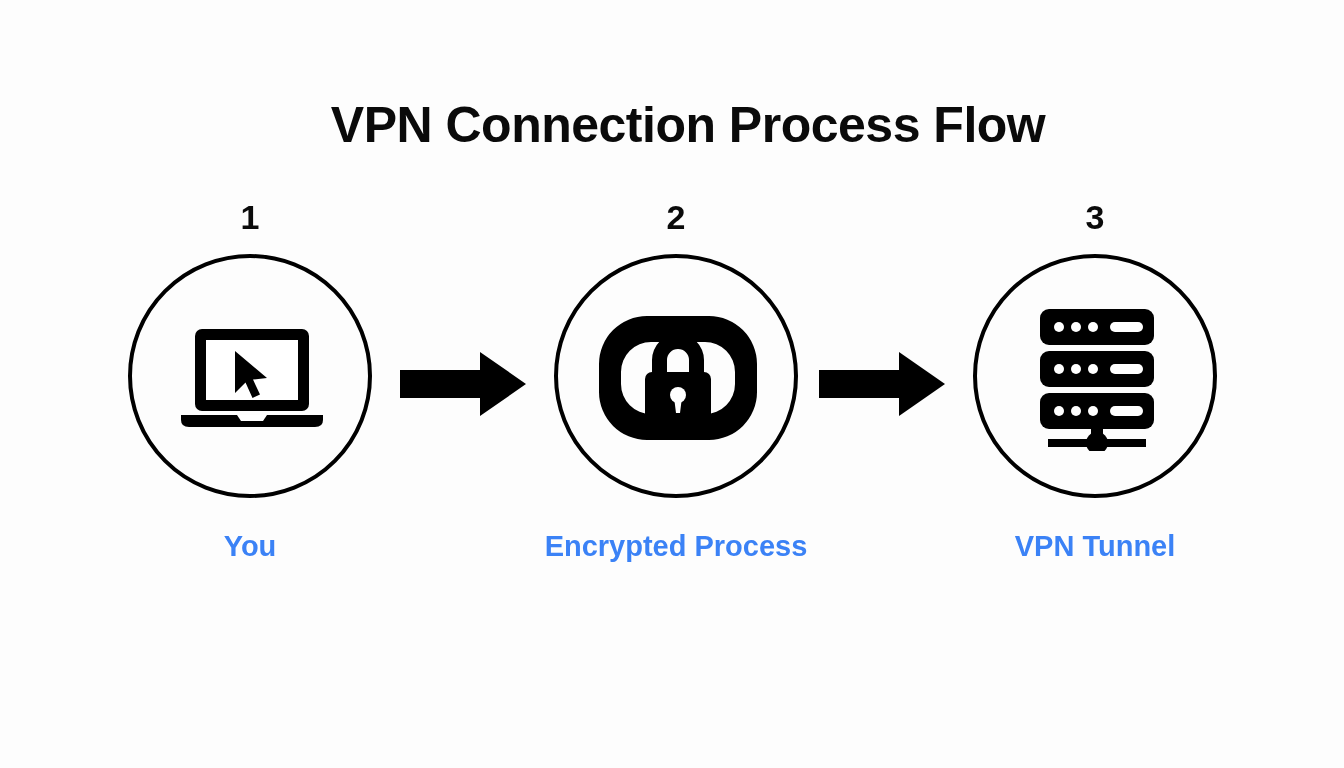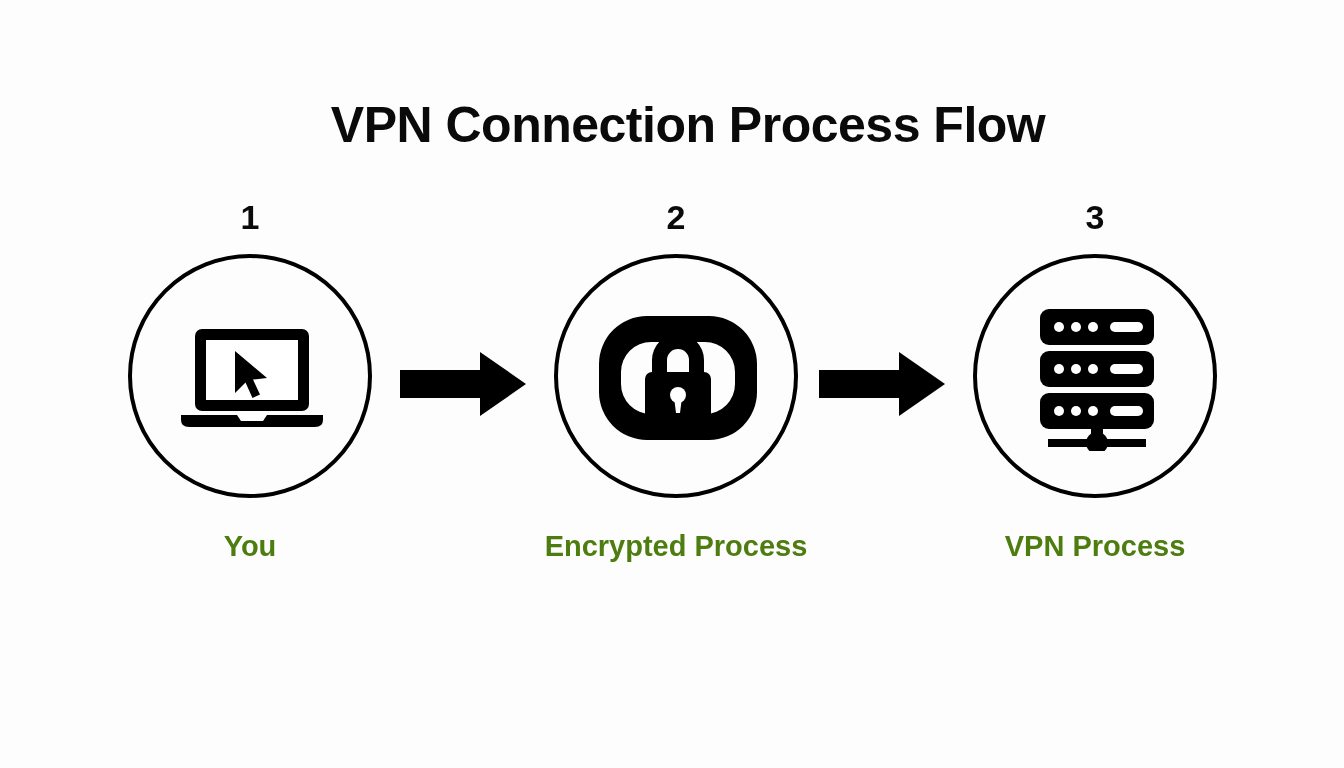--- a/index.html
+++ b/index.html
@@ -90,21 +90,21 @@
   }
 
   .step-label {
     position: absolute;
     top: 330px;
     left: -30px;
     width: 320px;
     text-align: center;
     font-size: 29px;
     font-weight: bold;
-    color: #4d7c0f;
+    color: #3b82f6;
     white-space: nowrap;
   }
 
   
   .arrow {
     position: absolute;
     top: 350px;
     width: 126px;
     height: 68px;
   }
@@ -201,17 +201,17 @@
           <circle cx="44" cy="106" r="5" fill="#ffffff"></circle>
           <circle cx="61" cy="106" r="5" fill="#ffffff"></circle>
           <rect x="78" y="101" width="33" height="10" rx="5" ry="5" fill="#ffffff"></rect>
 
           <rect x="59" y="124" width="12" height="14" fill="#000000"></rect>
           <rect x="16" y="134" width="98" height="8" fill="#000000"></rect>
           <circle cx="65" cy="138" r="11" fill="#000000"></circle>
         </svg>
       </div>
 
-      <div class="step-label">VPN Process</div>
+      <div class="step-label">VPN Tunnel</div>
     </div>
 
   </div>
 </div>
 
 </body></html>

